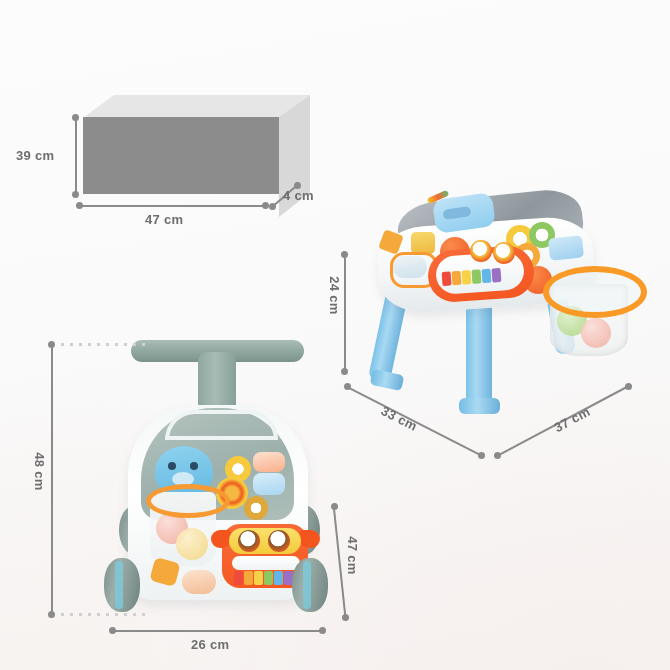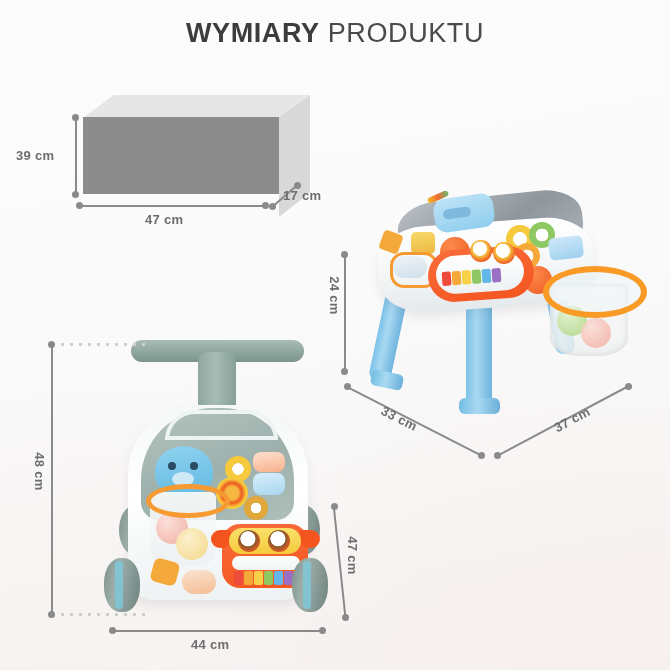--- a/index.html
+++ b/index.html
@@ -191,24 +191,20 @@
     border-radius: 50% 50% 42% 42%;
   }
   .ball { position: absolute; border-radius: 50%; }
   .chip { position: absolute; border-radius: 6px; }
 </style>
 </head>
 <body>
 
 <div id="stage">
 
-  <div class="title">
-    <span class="strong">WYMIARY</span>
-    <span class="light">PRODUKTU</span>
-  </div>
 
   <div class="box-wrap">
 
     <div style="position:absolute;left:83px;top:95px;width:227px;height:23px;
                 background:#e6e6e6;clip-path:polygon(0 100%,13.5% 0,100% 0,86.5% 100%);"></div>
 
     <div style="position:absolute;left:279px;top:95px;width:31px;height:122px;
                 background:#d8d8d8;clip-path:polygon(0 18.2% ,100% 0,100% 80%,0 100%);"></div>
 
     <div class="box-front"></div>
@@ -219,21 +215,21 @@
     <div class="dim-label" style="left:16px;top:148px;">39 cm</div>
 
     <div class="dim-line" style="left:79px;top:205px;width:186px;height:1.6px;"></div>
     <div class="dim-dot" style="left:79px;top:205.8px;"></div>
     <div class="dim-dot" style="left:265px;top:205.8px;"></div>
     <div class="dim-label" style="left:145px;top:212px;">47 cm</div>
 
     <div class="dim-line" style="left:272px;top:206px;width:33px;height:1.6px;transform:rotate(-41deg);"></div>
     <div class="dim-dot" style="left:272px;top:206.8px;"></div>
     <div class="dim-dot" style="left:297px;top:185px;"></div>
-    <div class="dim-label" style="left:283px;top:188px;">17 cm</div>
+    <div class="dim-label" style="left:283px;top:188px;">4 cm</div>
   </div>
 
   <div class="prod" style="left:0;top:0;width:670px;height:670px;">
 
     <div class="tbl-leg" style="left:377px;top:292px;width:22px;height:90px;transform:rotate(12deg);"></div>
     <div class="tbl-foot" style="left:371px;top:372px;width:32px;height:16px;transform:rotate(12deg);"></div>
 
     <div class="tbl-leg" style="left:466px;top:300px;width:26px;height:108px;"></div>
     <div class="tbl-foot" style="left:459px;top:398px;width:41px;height:16px;border-radius:6px;"></div>
 
@@ -360,16 +356,16 @@
     <div class="dim-label" style="left:20px;top:464px;transform:rotate(90deg);transform-origin:50% 50%;">48 cm</div>
 
     <div class="dim-line" style="left:334px;top:506px;width:111px;height:1.6px;transform:rotate(84deg);"></div>
     <div class="dim-dot" style="left:334px;top:506.8px;"></div>
     <div class="dim-dot" style="left:345px;top:617px;"></div>
     <div class="dim-label" style="left:333px;top:548px;transform:rotate(90deg);transform-origin:50% 50%;">47 cm</div>
 
     <div class="dim-line" style="left:112px;top:630px;width:210px;height:1.6px;"></div>
     <div class="dim-dot" style="left:112px;top:630.8px;"></div>
     <div class="dim-dot" style="left:322px;top:630.8px;"></div>
-    <div class="dim-label" style="left:191px;top:637px;">44 cm</div>
+    <div class="dim-label" style="left:191px;top:637px;">26 cm</div>
   </div>
 
 </div>
 
 </body></html>

